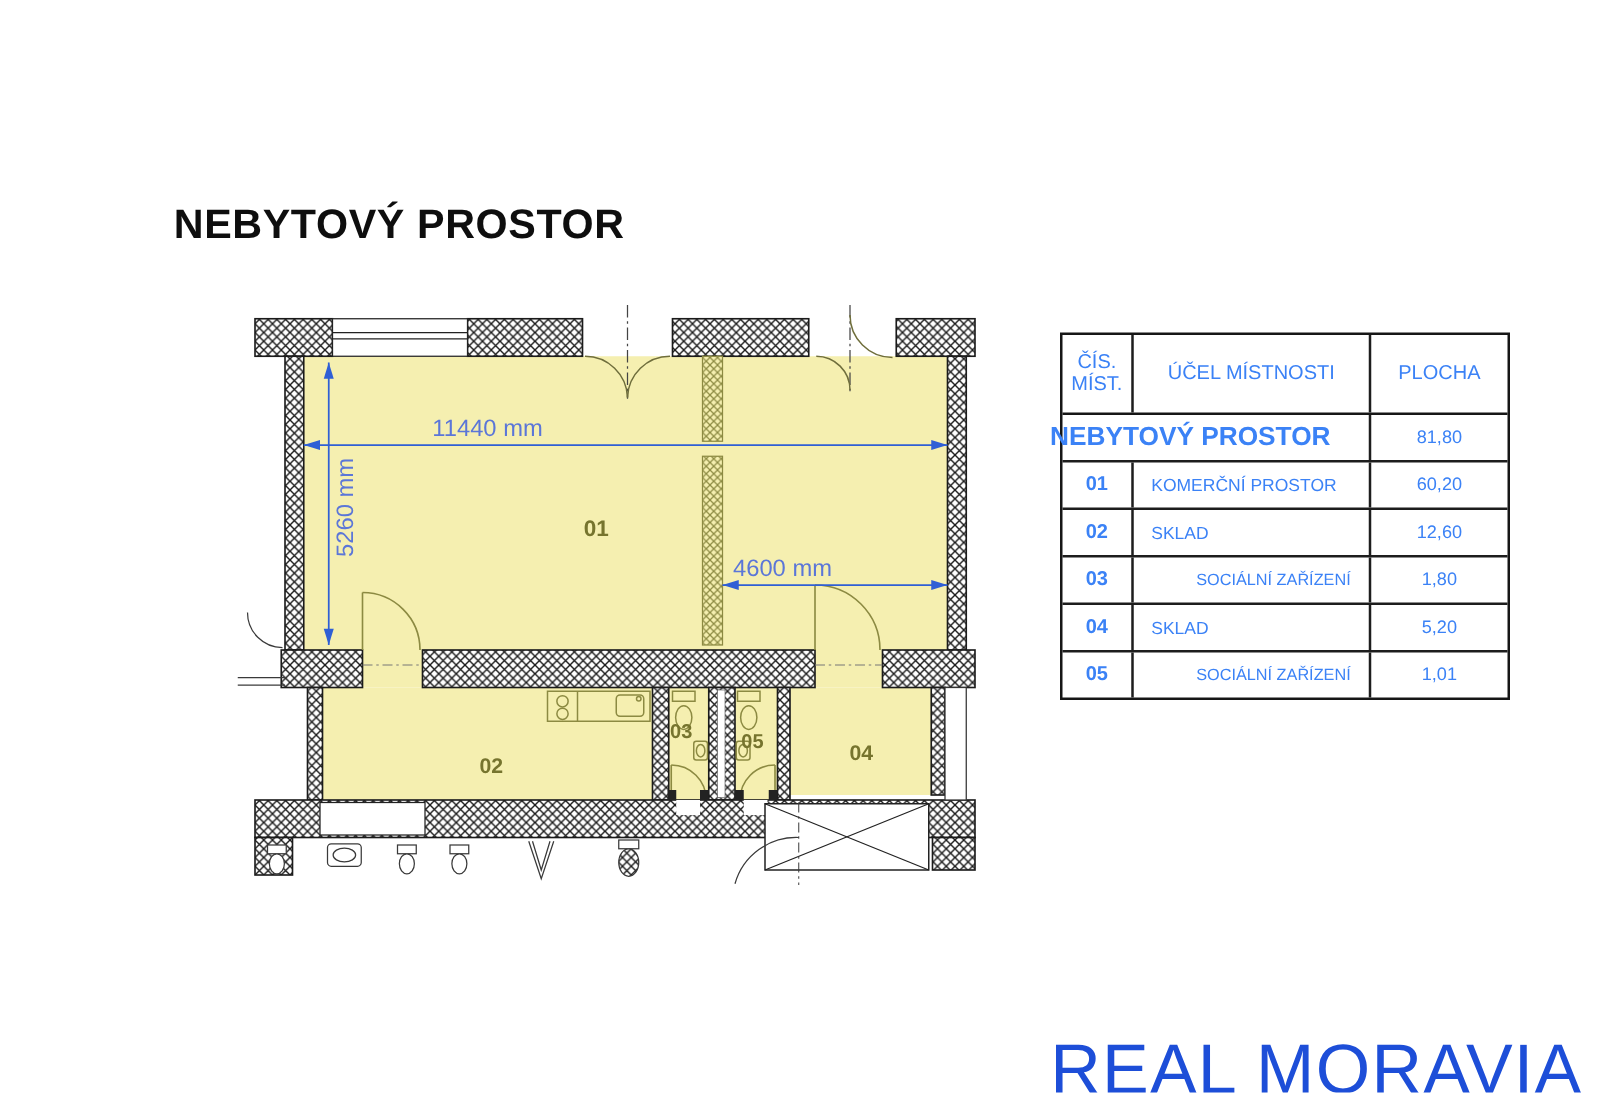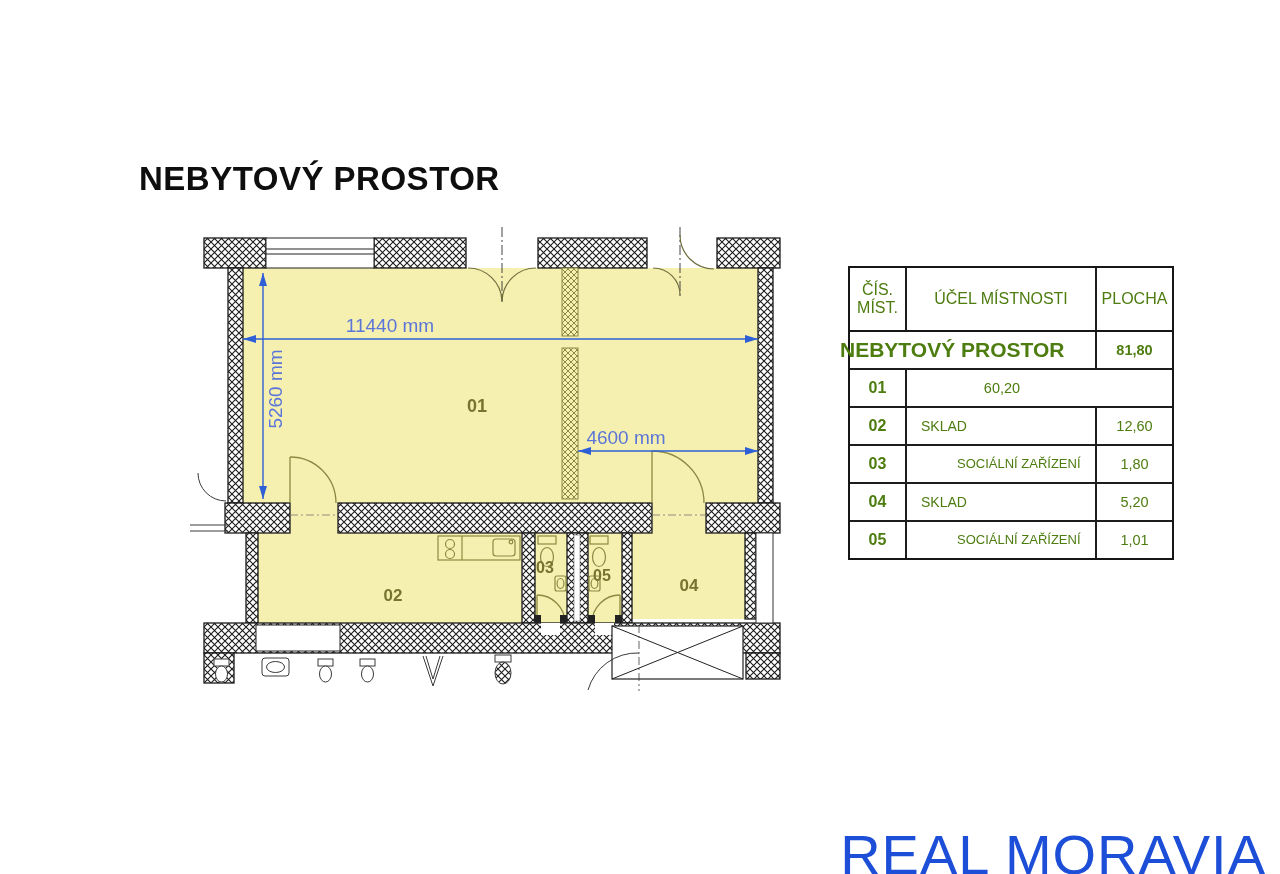--- a/index.html
+++ b/index.html
@@ -7,28 +7,28 @@
     width:1280px;height:874px;position:relative;overflow:hidden;
     background:#ffffff;font-family:"Liberation Sans",sans-serif;
   }
   
   .page-title{
     position:absolute;left:139px;top:160px;
     font-size:33px;font-weight:bold;color:#0e0e0e;letter-spacing:.5px;
     white-space:nowrap;
   }
   
-  .plan-wrap{position:absolute;left:190px;top:221px;width:600px;height:480px;}
+  .plan-wrap{position:absolute;left:190px;top:238px;width:600px;height:480px;}
   svg text{font-family:"Liberation Sans",sans-serif;}
   .dim-text{fill:#5b76d8;font-size:19px;}
   .room-label{fill:#76742e;font-weight:bold;}
   
   .rm-table{
-    position:absolute;left:848px;top:266px;width:326px;
-    border:2px solid #161616;background:#fff;color:#4d7c0f;
+    position:absolute;left:848px;top:266px;width:360px;
+    border:2px solid #161616;background:#fff;color:#3b82f6;
     box-sizing:border-box;
   }
   .t-grid3{display:grid;grid-template-columns:57px 190px 1fr;}
   .t-head{height:62px;border-bottom:2px solid #161616;}
   .t-sum{display:grid;grid-template-columns:247px 1fr;height:36px;border-bottom:2px solid #1d1d1d;}
   .t-row{height:36px;border-bottom:2px solid #1d1d1d;}
   .t-row.last-row{border-bottom:none;}
   .cell{
     display:flex;align-items:center;justify-content:center;
     border-right:2px solid #1d1d1d;box-sizing:border-box;
@@ -38,21 +38,21 @@
   .t-head .cell{font-size:16px;}
   .c-pur-cell{justify-content:flex-start;padding-left:14px;text-align:left;font-size:14px;}
   .c-pur-cell.small{font-size:13px;margin-left:36px;}
   .c-num-cell{font-weight:bold;font-size:16px;}
   .c-area-cell{font-size:14.5px;}
   .sum-label{
     display:flex;align-items:center;border-right:2px solid #1d1d1d;
     font-size:21px;font-weight:bold;white-space:nowrap;
     margin-left:-10px;overflow:visible;box-sizing:border-box;
   }
-  .sum-area{font-weight:bold;font-size:14.5px;}
+  .sum-area{font-weight:normal;font-size:14.5px;}
   
   .watermark{
     position:absolute;top:822px;right:14px;
     font-size:56px;color:#1d4ed8;letter-spacing:1px;white-space:nowrap;
   }
 </style>
 </head>
 <body>
 
 <div class="page-title">NEBYTOVÝ PROSTOR</div>
@@ -234,20 +234,21 @@
     <div class="cell">ČÍS. MÍST.</div>
     <div class="cell">ÚČEL MÍSTNOSTI</div>
     <div class="cell last">PLOCHA</div>
   </div>
   <div class="t-sum">
     <div class="sum-label">NEBYTOVÝ PROSTOR</div>
     <div class="cell last sum-area">81,80</div>
   </div>
   <div class="t-row t-grid3">
     <div class="cell c-num-cell">01</div>
+    <div class="cell c-pur-cell">KOMERČNÍ PROSTOR</div>
     <div class="cell last c-area-cell">60,20</div>
   </div>
   <div class="t-row t-grid3">
     <div class="cell c-num-cell">02</div>
     <div class="cell c-pur-cell">SKLAD</div>
     <div class="cell last c-area-cell">12,60</div>
   </div>
   <div class="t-row t-grid3">
     <div class="cell c-num-cell">03</div>
     <div class="cell c-pur-cell small">SOCIÁLNÍ ZAŘÍZENÍ</div>

